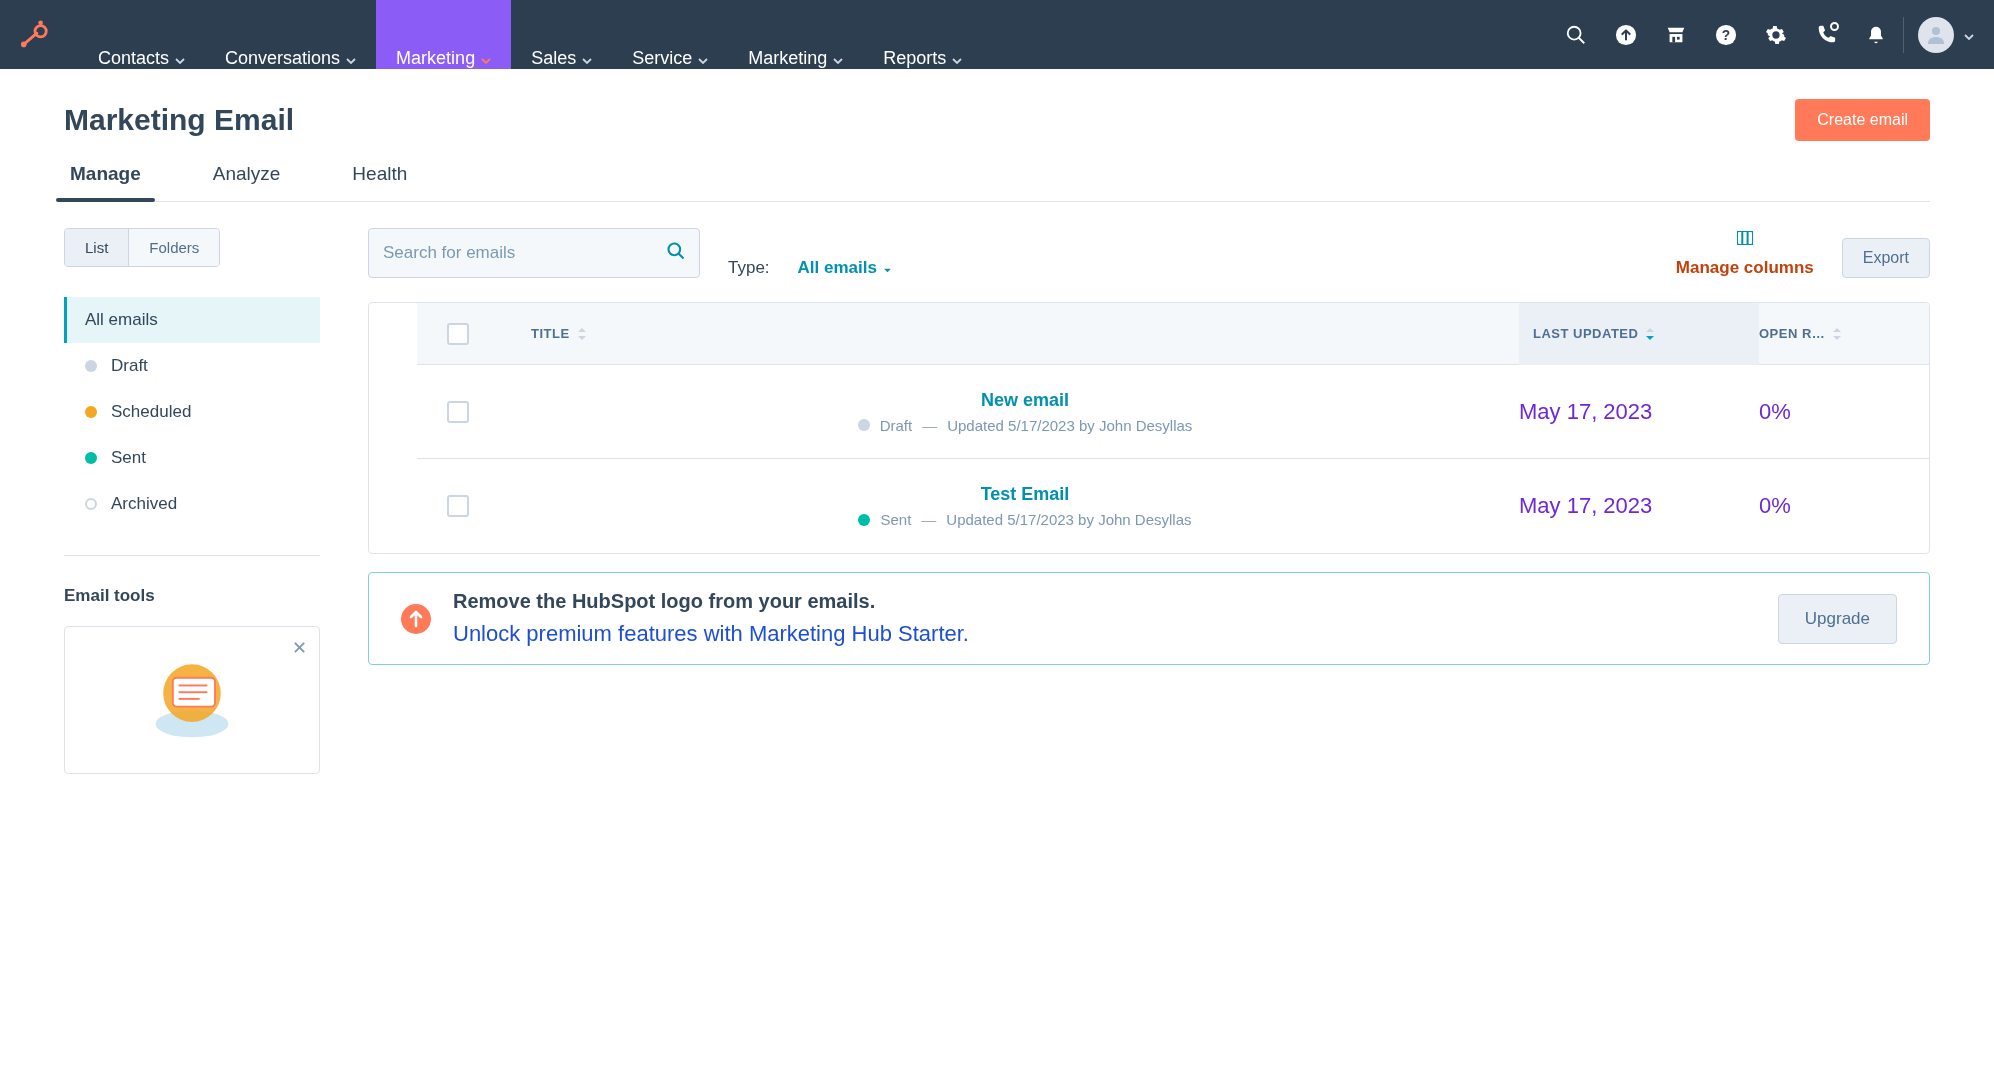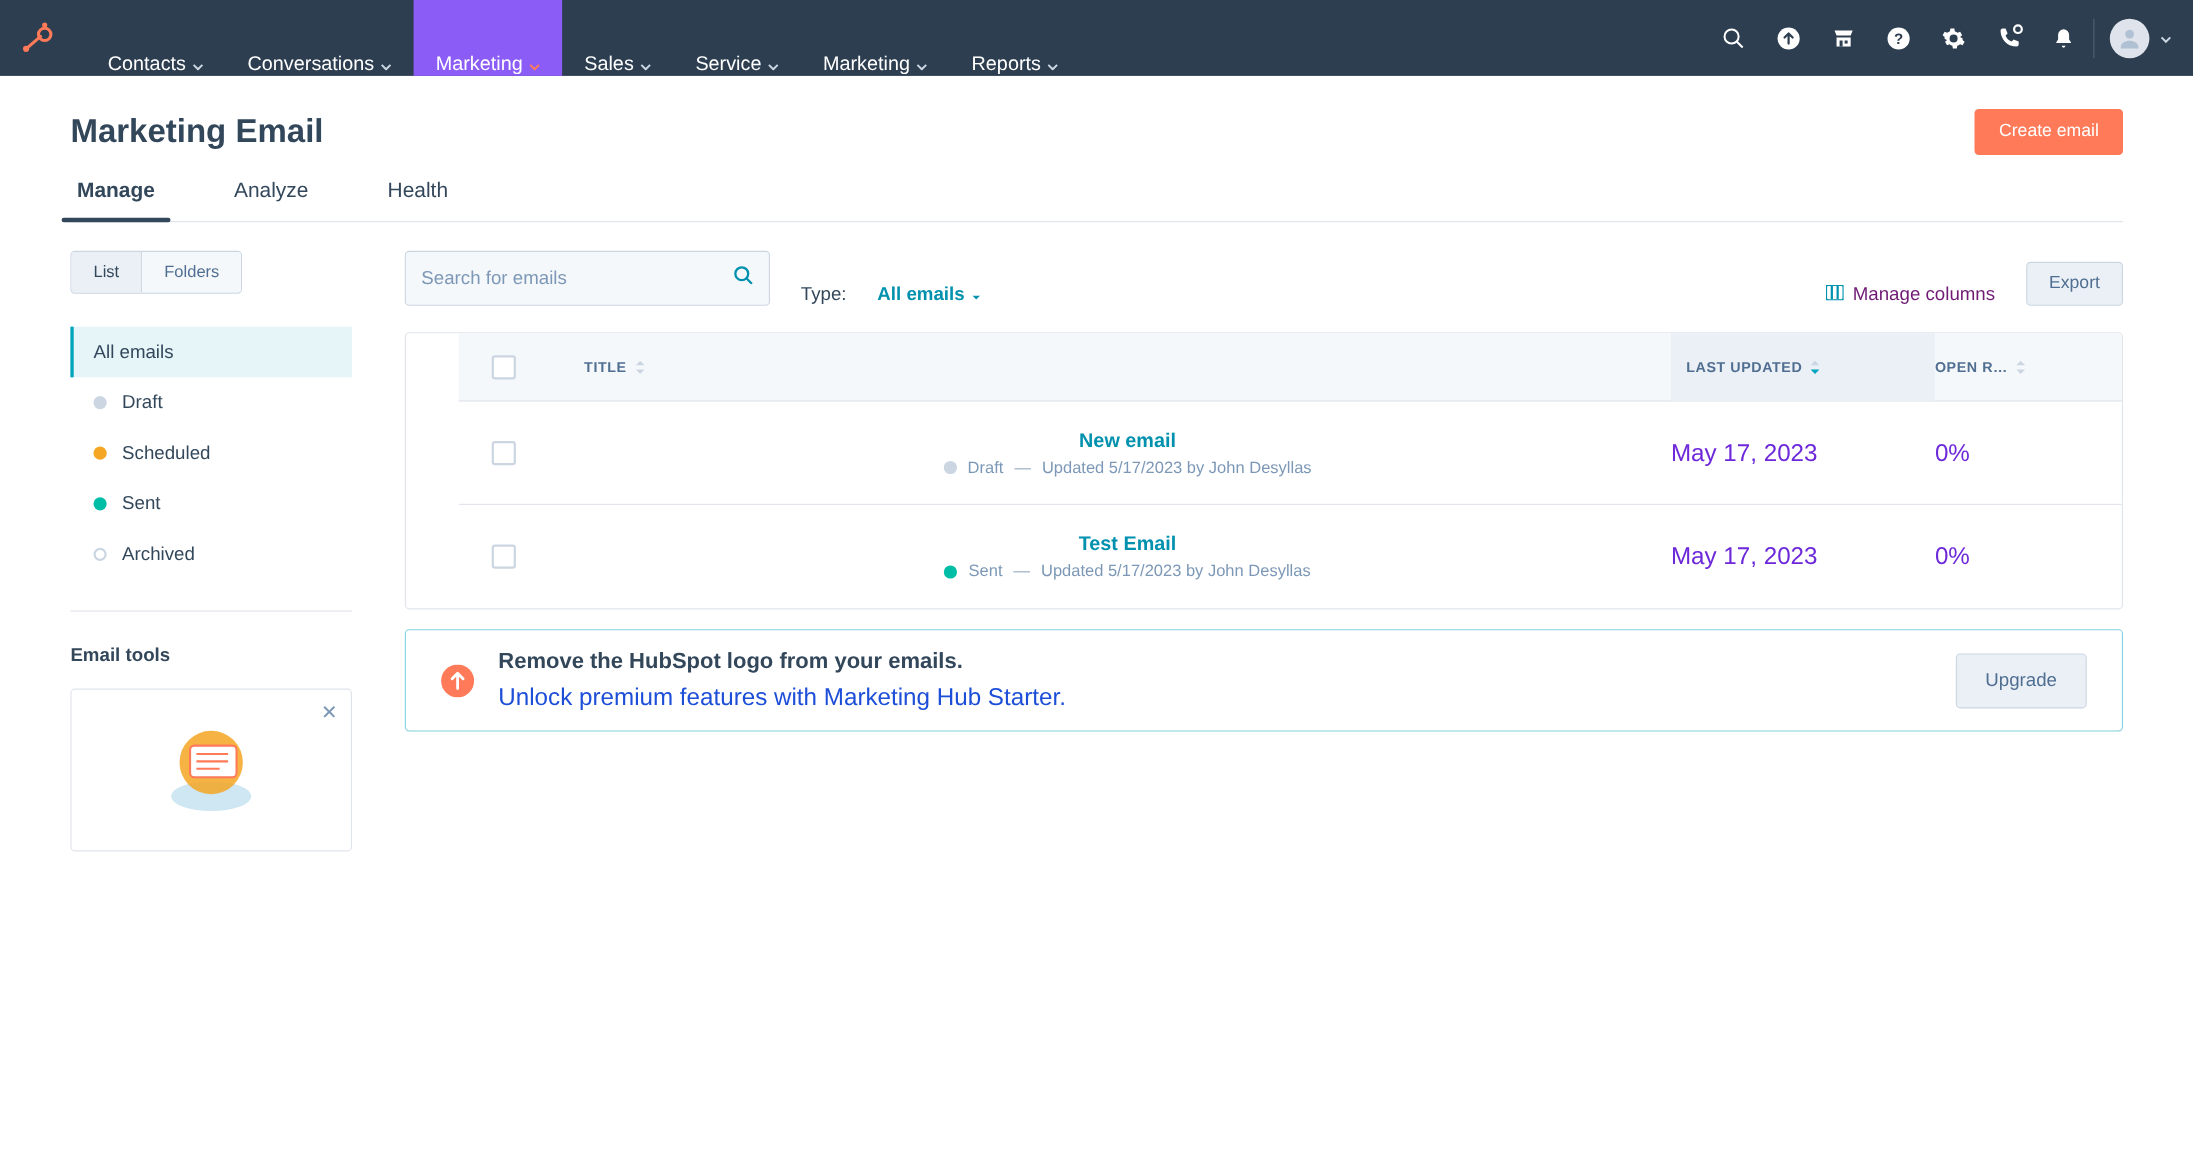--- a/index.html
+++ b/index.html
@@ -59,21 +59,21 @@
 
   
   .toolbar { display:flex; align-items:flex-end; gap: 28px; margin-bottom: 24px; }
   .search-wrap { position:relative; width: 332px; }
   .search-input { width:100%; padding: 14px 46px 14px 14px; font-size:17px; border:1px solid #cbd6e2; border-radius:4px; background:#f5f8fa; color:#33475b; }
   .search-input::placeholder { color:#7c98b6; }
   .search-icon-in { position:absolute; right:14px; top:50%; transform:translateY(-50%); color:#0091ae; }
   .type-label { font-size:17px; color:#33475b; }
   .type-select { display:flex; align-items:center; gap:6px; font-size:17px; color:#0091ae; font-weight:600; cursor:pointer; }
   .spacer { flex:1; }
-  .link-action { display:flex; align-items:center; gap:8px; color:#701a75; font-size:17px; font-weight:400; cursor:pointer; }
+  .link-action { display:flex; align-items:center; gap:8px; color:#c2410c; font-size:17px; font-weight:700; cursor:pointer;flex-direction:column; }
   .btn-secondary { background:#eaf0f6; border:1px solid #cbd6e2; color:#506e91; border-radius:4px; padding:10px 20px; font-size:16px; cursor:pointer; }
 
   
   .table { border:1px solid #dfe3eb; border-radius:4px; overflow:hidden;padding-left:48px; }
   .table-header { display:flex; align-items:center; background:#f5f8fa; border-bottom:1px solid #dfe3eb; height:62px; padding: 0 30px 0 30px; font-size:13px; font-weight:700; color:#506e91; letter-spacing:0.5px; }
   .col-check { width: 64px; flex-shrink:0; display:flex; align-items:center; }
   .col-title { flex:1; min-width:0; display:flex; align-items:center; gap:8px; padding-left:20px; }
   .col-updated { width: 240px; flex-shrink:0; display:flex; align-items:center; gap:8px; }
   .col-open { width: 140px; flex-shrink:0; display:flex; align-items:center; gap:8px; }
   .th-sorted { background:#eaf0f6; margin:-20px 0; padding:20px 0 20px 14px; height:62px; }

